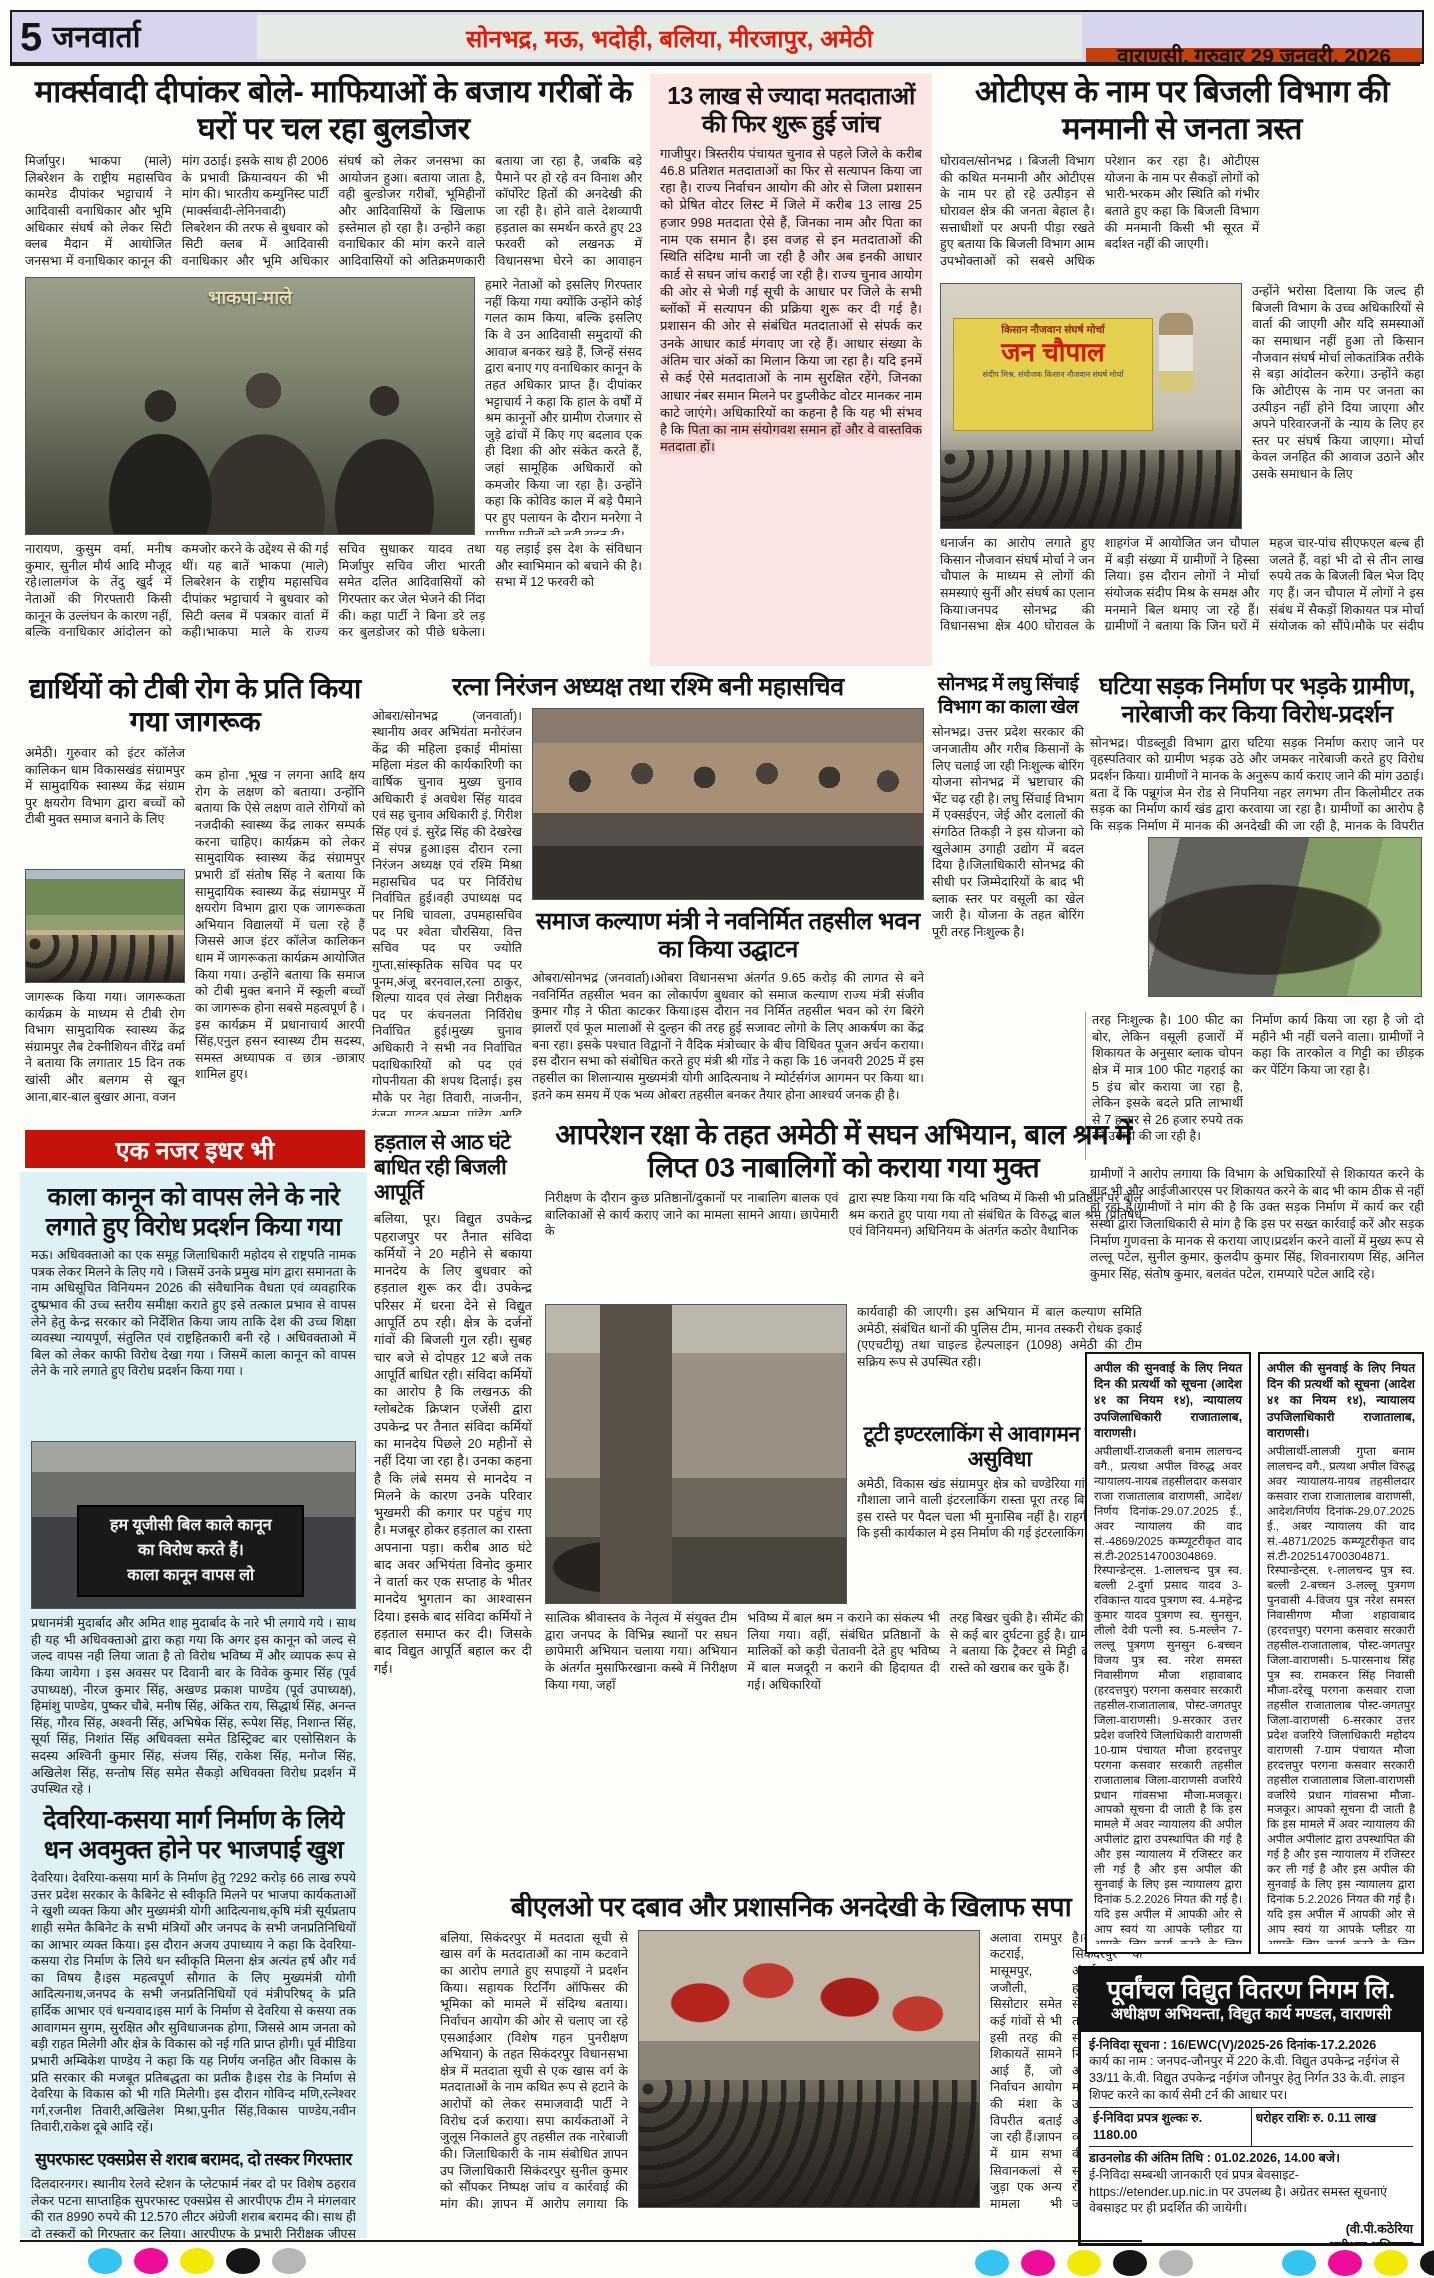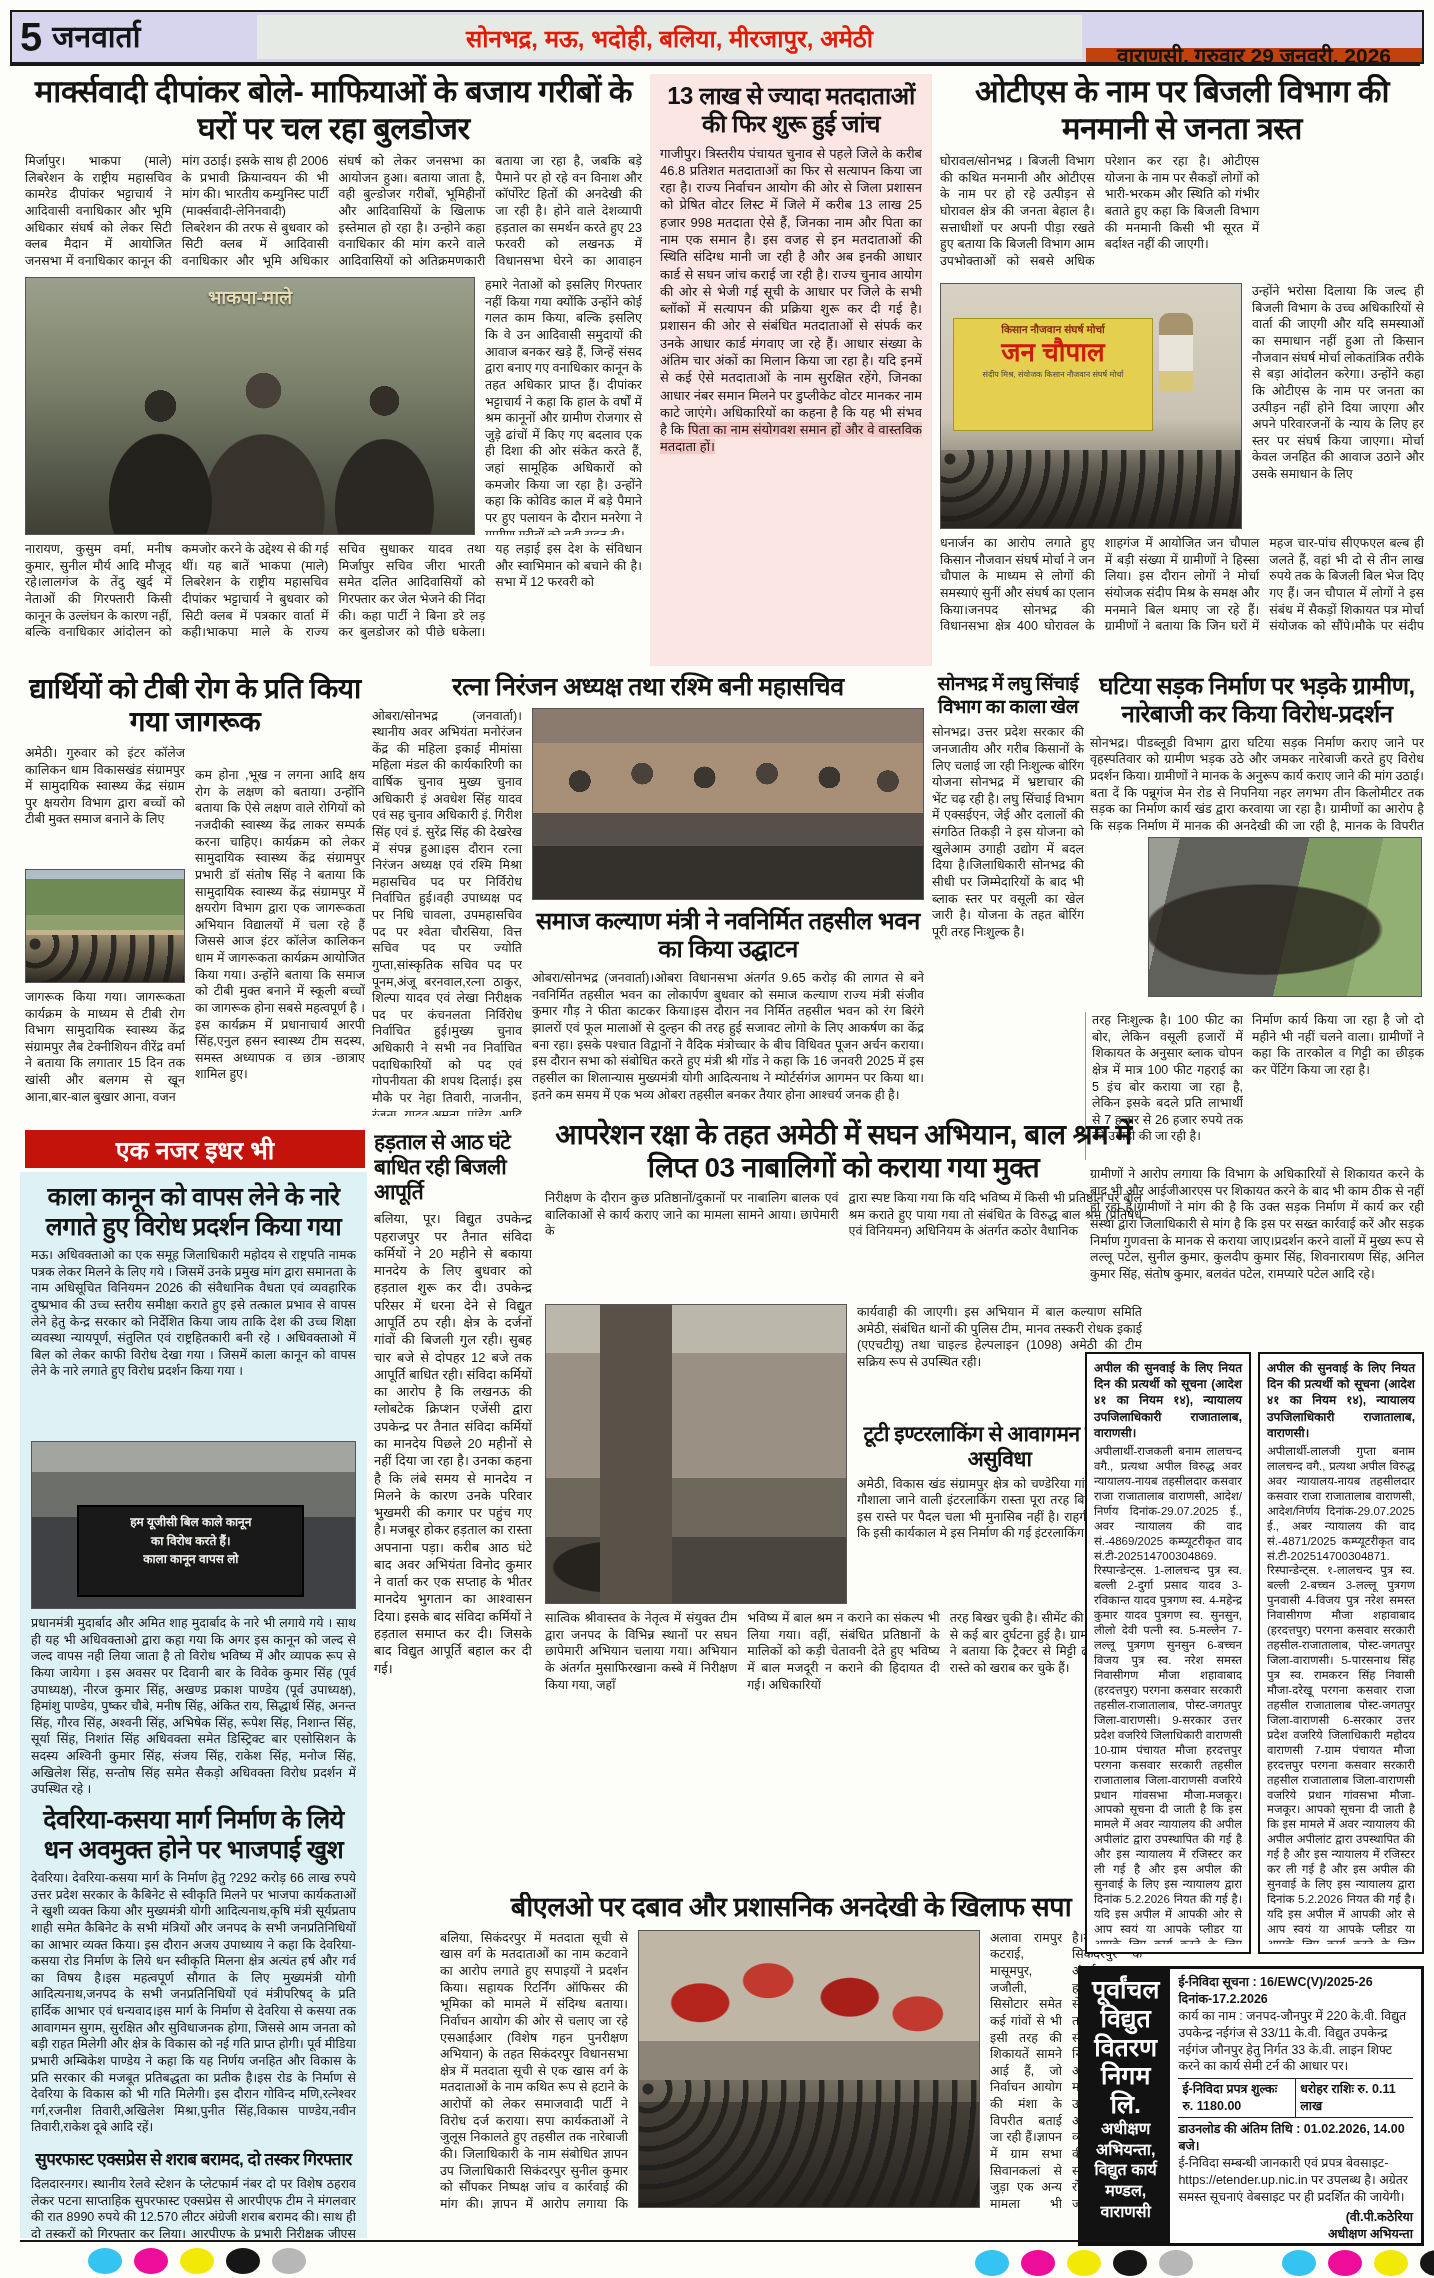--- a/index.html
+++ b/index.html
@@ -61,33 +61,33 @@
     radial-gradient(circle 11px at 44% 36%, #3c3630 98%, transparent),
     radial-gradient(circle 11px at 60% 34%, #4a423a 98%, transparent),
     radial-gradient(circle 11px at 76% 36%, #3c3630 98%, transparent),
     radial-gradient(circle 11px at 91% 38%, #4a423a 98%, transparent),
     linear-gradient(180deg,#8a7b6e 0 18%,#a78f78 18% 55%,#57504a 55% 72%,#34302b 72% 100%);}
   .ph-road{background:
     radial-gradient(ellipse 120px 46px at 42% 58%, rgba(40,36,30,.8) 96%, transparent),
     linear-gradient(103deg,#9a9d94 0 10%,#5f615a 10% 52%,#7e9a62 52% 76%,#93b074 76% 100%);}
   .ph-lawyers{background:linear-gradient(180deg,#a3a6a0 0 18%,#6d6f6a 18% 45%,#3f4144 45% 100%);}
   .banner-blk{position:absolute;left:14%;top:38%;width:66%;height:46%;background:#191919;border:2px solid #000;
-    color:#f2f2ee;font-weight:700;font-size:12px;line-height:1.55;text-align:center;padding:6px 5px;}
+    color:#f2f2ee;font-weight:700;font-size:16px;line-height:1.55;text-align:center;padding:6px 5px;}
   .ph-amethi{background:
     linear-gradient(90deg, transparent 0 18%, #5a5248 18% 42%, transparent 42%),
     radial-gradient(ellipse 60px 26px at 22% 88%, #26231f 96%, transparent),
     linear-gradient(180deg,#bcb7ab 0 16%,#9a9184 16% 58%,#6e675c 58% 78%,#4a453d 78% 100%);}
   .ph-blo{background:
     radial-gradient(ellipse 30px 20px at 18% 26%, #b5231d 94%, transparent),
     radial-gradient(ellipse 26px 18px at 38% 18%, #c23a2f 94%, transparent),
     radial-gradient(ellipse 30px 20px at 62% 24%, #a81f1a 94%, transparent),
     radial-gradient(ellipse 26px 18px at 82% 30%, #c23a2f 94%, transparent),
     linear-gradient(180deg,#c0b6a5 0 40%,#8d8577 40% 62%,#4e483f 62% 100%);}
   
-  .tender{border:3px solid #111;background:#fff;display:flex;}
+  .tender{border:3px solid #111;background:#fff;display:flex;flex-direction:column;}
   .tender-head{background:#121212;color:#fff;text-align:center;padding:6px 4px 7px;}
   .tender-title{font-size:25px;font-weight:700;line-height:1.15;}
   .tender-sub{font-size:16px;font-weight:700;line-height:1.3;}
   .tender-body{padding:5px 8px;font-size:12.5px;line-height:1.35;}
   .t-row{display:flex;border-top:1px solid #222;border-bottom:1px solid #222;margin:3px 0;}
   .t-cell{flex:1;padding:2px 4px;font-weight:700;}
   .t-cell + .t-cell{border-left:1px solid #222;}
   .t-sign{text-align:right;font-weight:700;line-height:1.3;margin-top:4px;}
   
   .regdots{position:absolute;display:flex;gap:12px;align-items:center;}

